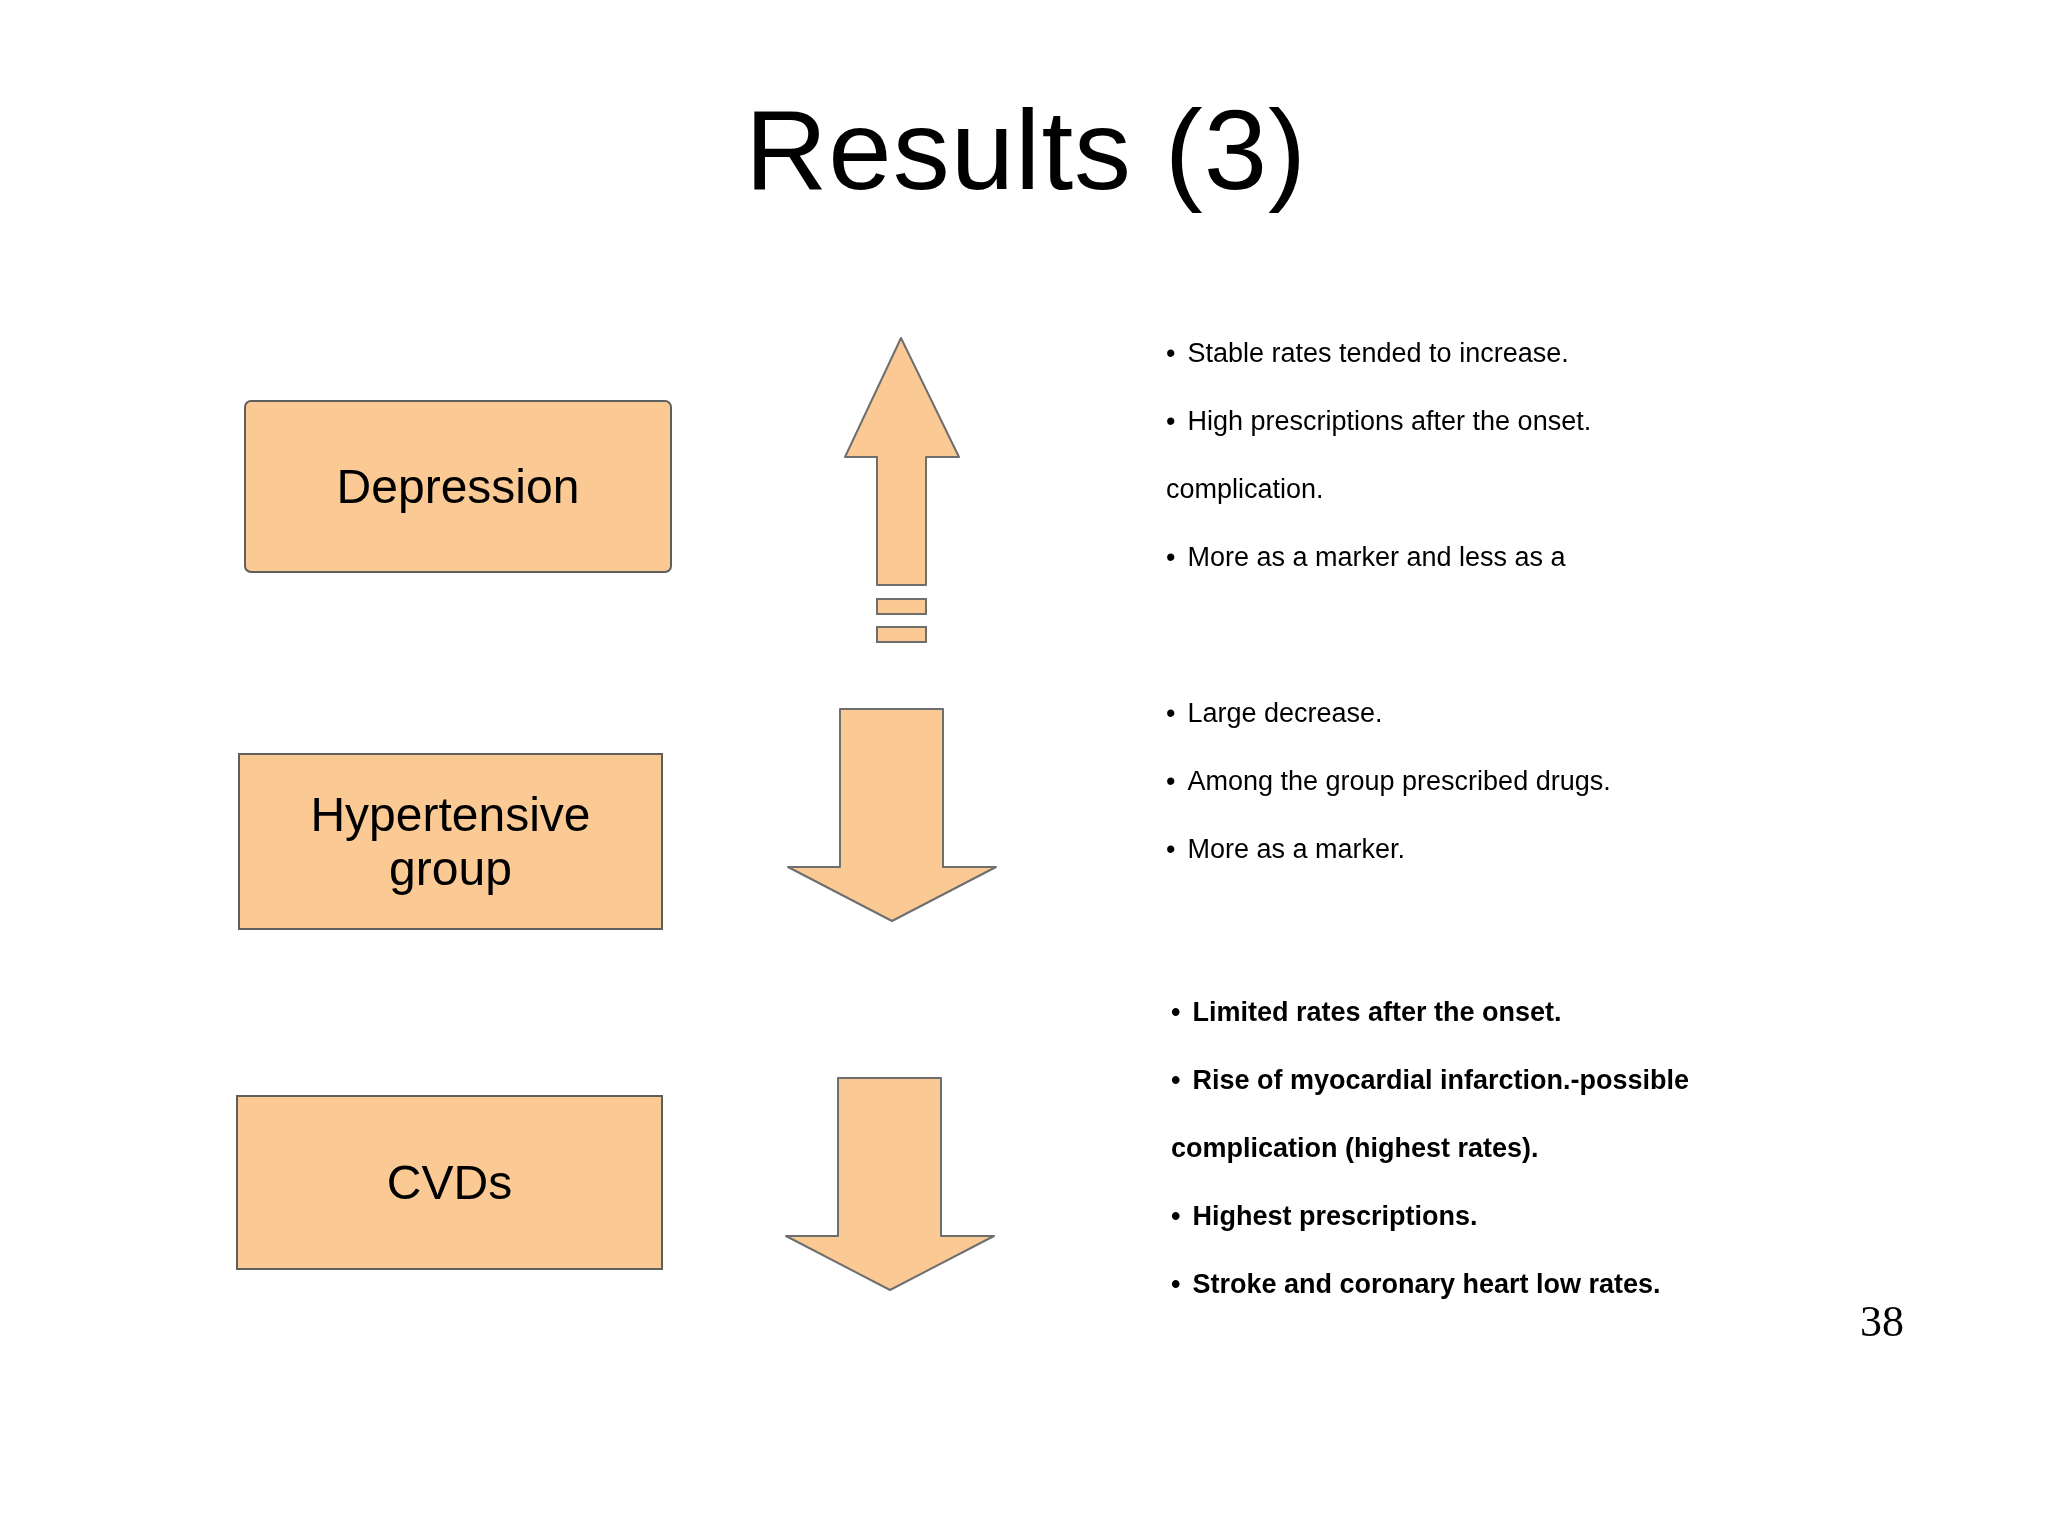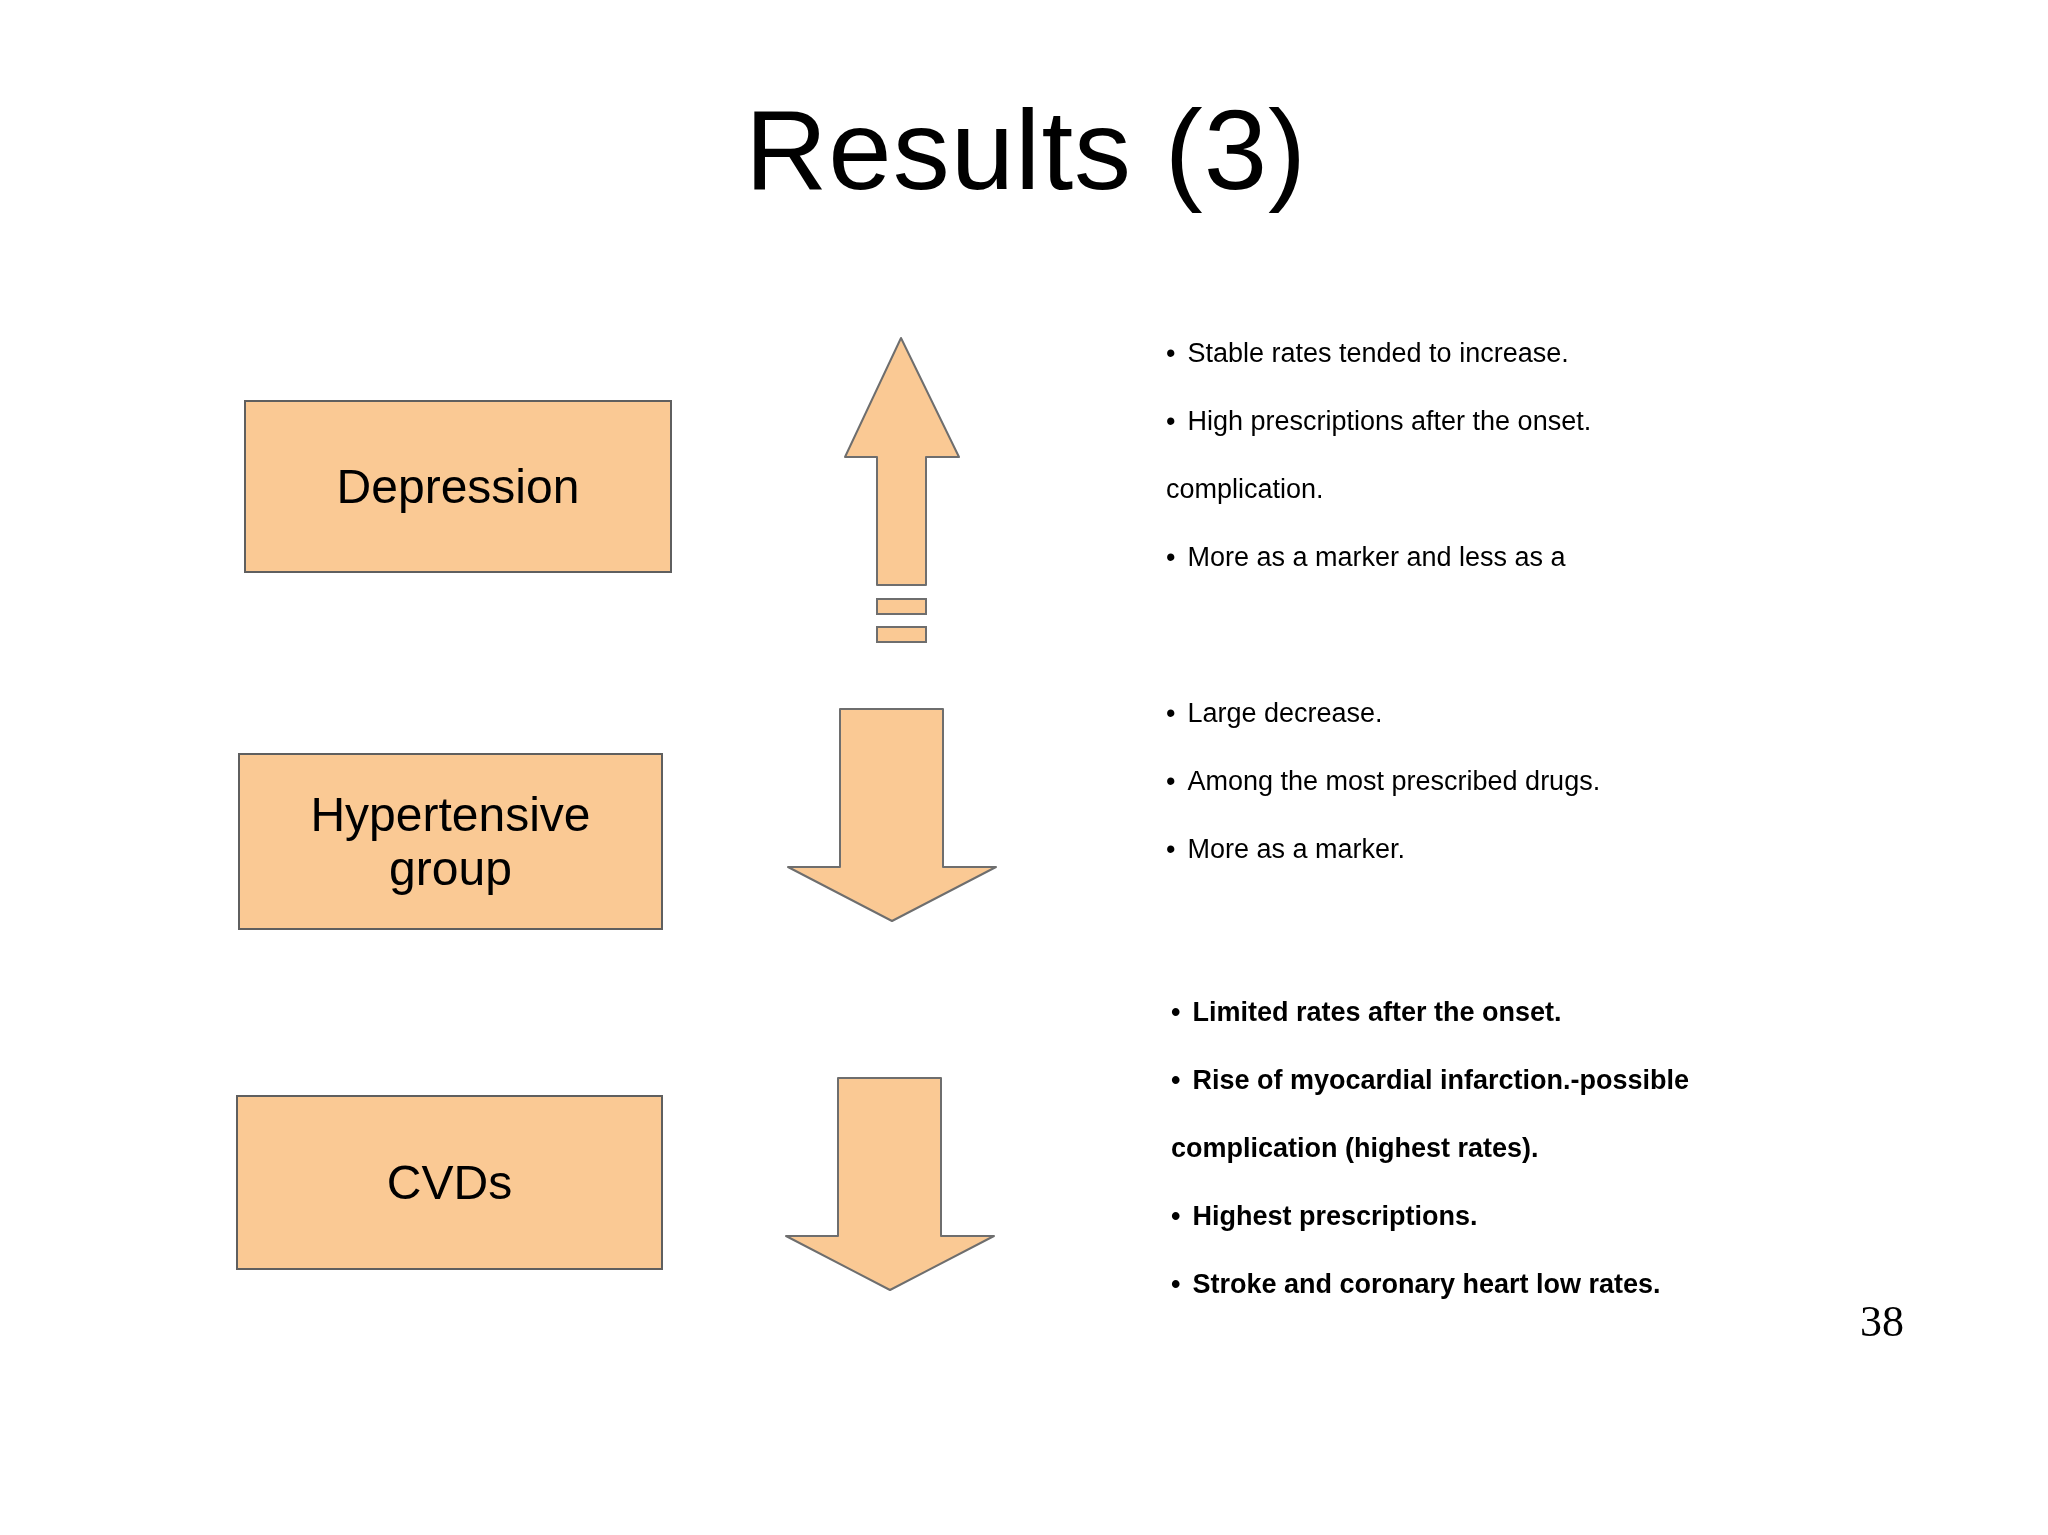--- a/index.html
+++ b/index.html
@@ -28,21 +28,21 @@
     background: #FAC994;
     border: 2px solid #5f5f5f;
     display: flex;
     align-items: center;
     justify-content: center;
     text-align: center;
     font-size: 48px;
     line-height: 1.12;
     box-sizing: border-box;
   }
-  .box-depression { left: 244px; top: 400px; width: 428px; height: 173px; }
+  .box-depression { left: 244px; top: 400px; width: 428px; height: 173px; border-radius: 7px; }
   .box-hypertensive { left: 238px; top: 753px; width: 425px; height: 177px; }
   .box-cvds { left: 236px; top: 1095px; width: 427px; height: 175px; }
   .box-hypertensive .shape-label { max-width: 330px; }
   .arrow { position: absolute; }
   .arrow svg { display: block; }
   .arrow-up { left: 843px; top: 336px; }
   .arrow-down-2 { left: 784px; top: 707px; }
   .arrow-down-3 { left: 782px; top: 1076px; }
   .bullets {
     position: absolute;
@@ -94,21 +94,21 @@
   </div>
 
   <div class="arrow arrow-down-2">
     <svg width="216" height="216" viewBox="0 0 216 216" xmlns="http://www.w3.org/2000/svg">
       <polygon points="56,2 159,2 159,160 212,160 108,214 4,160 56,160" fill="#FAC994" stroke="#6e6e6e" stroke-width="2" stroke-linejoin="round"></polygon>
     </svg>
   </div>
 
   <div class="bullets bullets-2">
     <div class="line"><span class="marker">•</span><span>Large decrease.</span></div>
-    <div class="line"><span class="marker">•</span><span>Among the most prescribed drugs.</span></div>
+    <div class="line"><span class="marker">•</span><span>Among the group prescribed drugs.</span></div>
     <div class="line"><span class="marker">•</span><span>More as a marker.</span></div>
   </div>
 
   <div class="shape-box box-cvds">
     <span class="shape-label">CVDs</span>
   </div>
 
   <div class="arrow arrow-down-3">
     <svg width="216" height="216" viewBox="0 0 216 216" xmlns="http://www.w3.org/2000/svg">
       <polygon points="56,2 159,2 159,160 212,160 108,214 4,160 56,160" fill="#FAC994" stroke="#6e6e6e" stroke-width="2" stroke-linejoin="round"></polygon>

